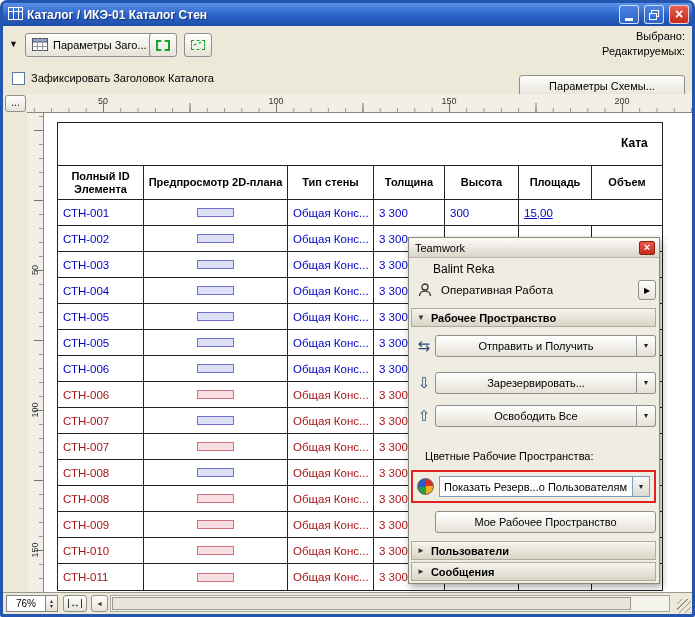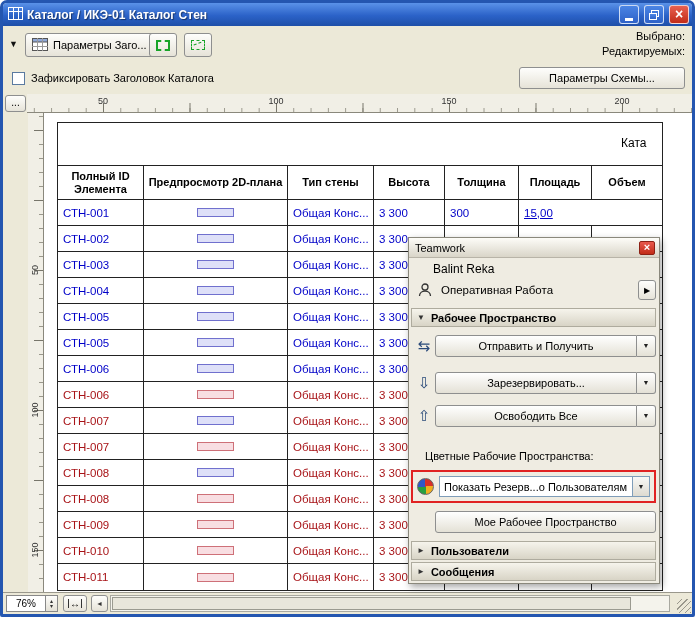--- a/index.html
+++ b/index.html
@@ -38,21 +38,21 @@
   .btn-marquee{position:absolute;top:7px;width:28px;height:24px;}
   .btn-marquee.m1{left:146px;}
   .btn-marquee.m2{left:181px;}
   .marq-rect{width:17px;height:11px;border:2px dashed var(--marquee_green);}
   .marq-rect2{width:15px;height:10px;border:1.5px dashed var(--marquee_green);position:relative;}
   .marq-rect2::after{content:"";position:absolute;left:2px;top:2px;right:2px;bottom:2px;border-top:1.5px dashed var(--marquee_green);transform:rotate(-20deg);}
   .sel-info{position:absolute;right:7px;top:3px;text-align:right;font-size:11px;line-height:15px;color:#000;}
   .tb2{position:absolute;left:0;top:61px;right:0;height:30px;background:#ECE9D8;}
   .checkbox{position:absolute;left:9px;top:8px;width:13px;height:13px;background:#fff;border:1px solid #5A7AA0;}
   .cb-label{position:absolute;left:28px;top:8px;font-size:11px;}
-  .btn-scheme{position:absolute;right:7px;top:3px;height:22px;width:166px;}
+  .btn-scheme{position:absolute;right:7px;top:11px;height:22px;width:166px;}
 
   
   .ruler-corner{position:absolute;left:2px;top:92px;width:21px;height:17px;font-size:10px;padding-bottom:4px;}
   .ruler-h{position:absolute;left:24px;top:91px;right:0;height:19px;background:#F1EFE6;border-bottom:1px solid #8A887C;}
   .hlab{position:absolute;top:2px;transform:translateX(-50%);font-size:9px;color:#333;}
   .hticks{position:absolute;left:0;right:0;bottom:0;height:4px;
     background-image:linear-gradient(90deg,#9A988C 0 1px,transparent 1px);background-size:17.3px 100%;background-position-x:76px;}
   .hticks-major{position:absolute;left:0;right:0;bottom:0;height:9px;
     background-image:linear-gradient(90deg,#77756A 0 1px,transparent 1px);background-size:86.5px 100%;background-position-x:76px;}
   .gutter{position:absolute;left:0;top:110px;width:25px;bottom:22px;background:#ECE9D8;}
@@ -61,21 +61,21 @@
     font-size:9px;color:#333;transform:rotate(-90deg);}
   .vticks{position:absolute;top:0;bottom:0;right:0;width:4px;
     background-image:linear-gradient(180deg,#9A988C 0 1px,transparent 1px);background-size:100% 14px;background-position-y:157px;}
   .vticks-major{position:absolute;top:0;bottom:0;right:0;width:9px;
     background-image:linear-gradient(180deg,#77756A 0 1px,transparent 1px);background-size:100% 70px;background-position-y:157px;}
 
   
   .canvas{position:absolute;left:41px;top:110px;right:0;bottom:22px;background:#fff;overflow:hidden;}
   .wtable{position:absolute;left:13px;top:9px;width:606px;border:1px solid #222;background:#fff;}
   .ttitle{position:relative;height:43px;border-bottom:1px solid #222;}
-  .ttitle-text{position:absolute;left:563px;top:13px;font-size:12px;font-weight:normal;white-space:nowrap;}
+  .ttitle-text{position:absolute;left:563px;top:13px;font-size:12px;font-weight:bold;white-space:nowrap;}
   .tgrid{display:grid;grid-template-columns:86px 144px 86px 71px 74px 73px 70px;}
   .thead{height:34px;border-bottom:1px solid #222;}
   .thcell{border-right:1px solid #222;display:flex;align-items:center;justify-content:center;
     text-align:center;font-size:11px;font-weight:bold;line-height:1.15;padding:1px 2px;}
   .thcell.last{border-right:none;}
   .trow{height:26px;border-bottom:1px solid #222;}
   .trow:last-child{border-bottom:none;}
   .cell{border-right:1px solid #222;display:flex;align-items:center;font-size:11.5px;overflow:hidden;white-space:nowrap;}
   .cell.last{border-right:none;text-decoration:underline;}
   .c-id,.c-type,.c-h,.c-th,.c-ar,.c-vol{padding-left:5px;}
@@ -223,22 +223,22 @@
 
     <div class="canvas">
       <div class="wtable">
         <div class="ttitle">
           <span class="ttitle-text">Ката</span>
         </div>
         <div class="tgrid thead">
           <div class="thcell">Полный ID Элемента</div>
           <div class="thcell">Предпросмотр 2D-плана</div>
           <div class="thcell">Тип стены</div>
+          <div class="thcell">Толщина</div>
           <div class="thcell">Высота</div>
-          <div class="thcell">Толщина</div>
           <div class="thcell">Площадь</div>
           <div class="thcell last">Объем</div>
         </div>
         <div id="table-body">
   <div class="tgrid trow row-blue">
     <div class="cell c-id">СТН-001</div>
     <div class="cell c-pv">
                 <span class="pv pv-blue"></span>
               </div>
     <div class="cell c-type">Общая Конс...</div>

